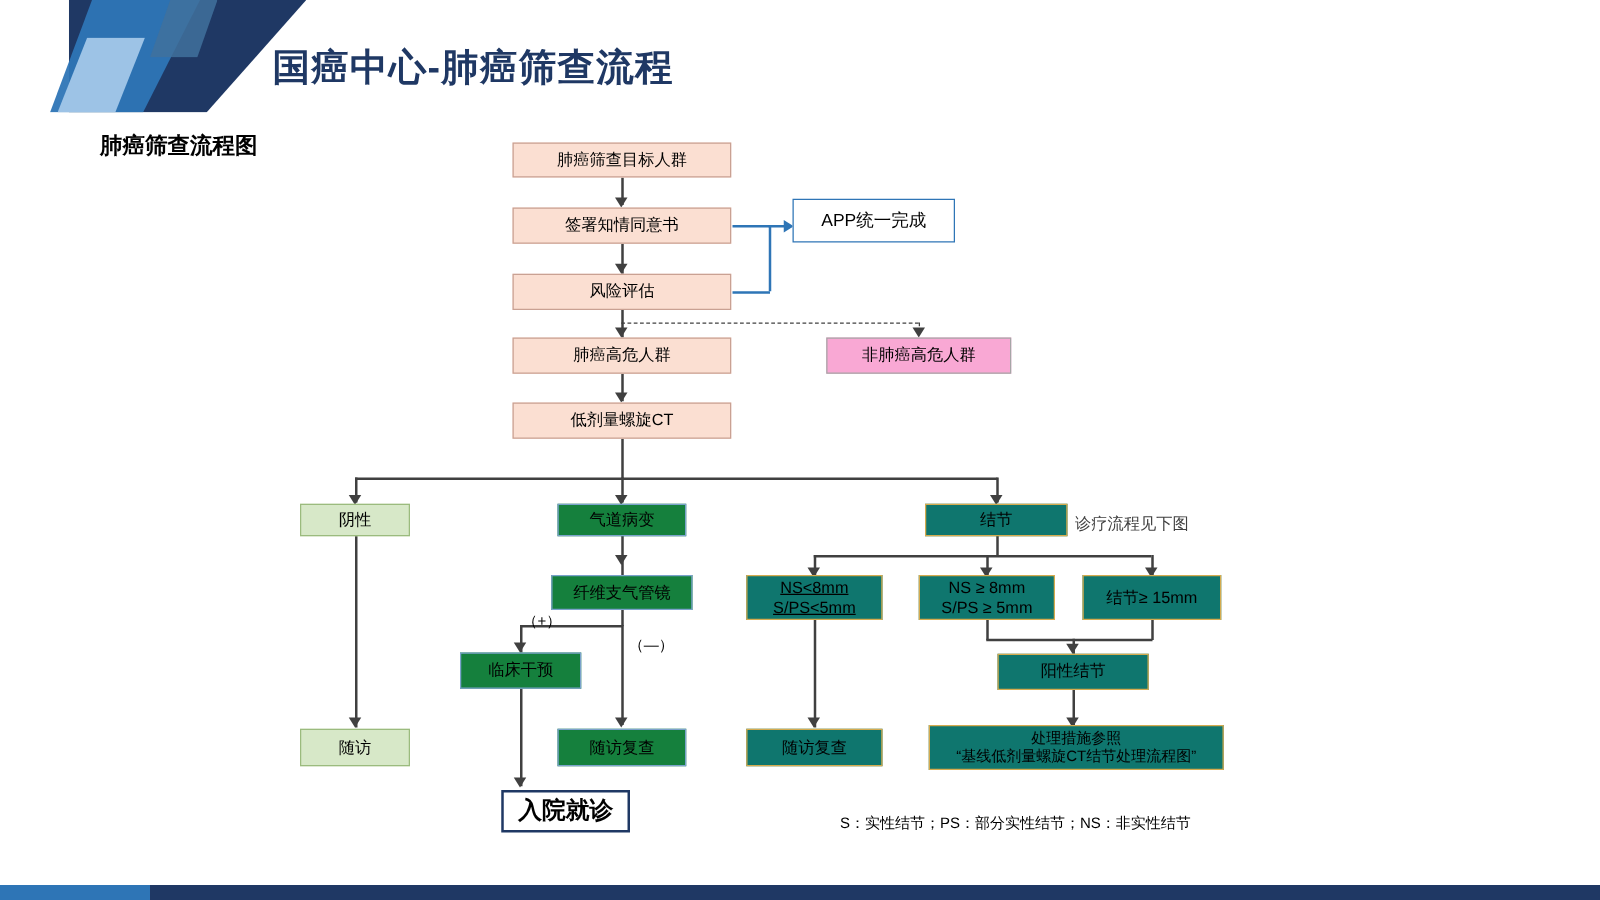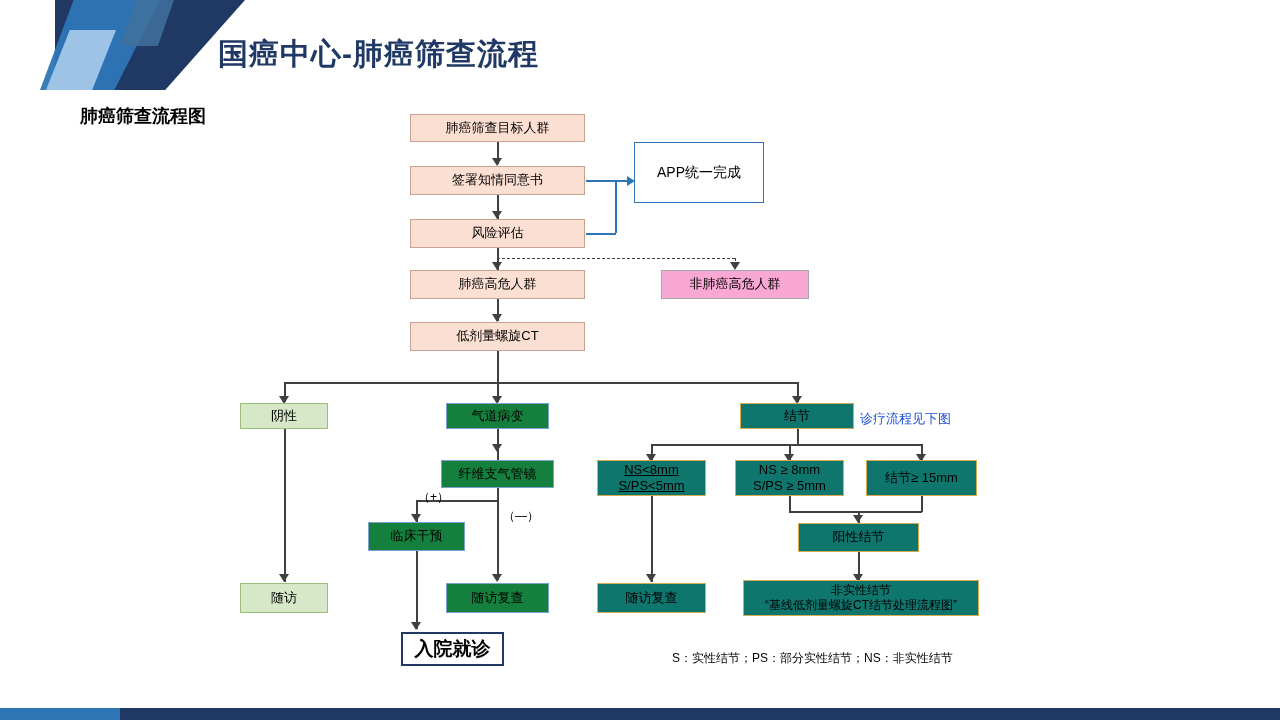--- a/index.html
+++ b/index.html
@@ -147,21 +147,21 @@
     position: absolute;
     width: 0; height: 0;
     border-left: 5px solid transparent;
     border-right: 5px solid transparent;
     border-top: 8px solid #404040;
   }
 
   .note-red {
     position: absolute;
     font-size: 13px;
-    color: #1d4ed8;
+    color: #404040;
   }
   .small-label {
     position: absolute;
     font-size: 12px;
     color: #000;
   }
   .legend {
     position: absolute;
     font-size: 12px;
     color: #000;
@@ -247,21 +247,21 @@
 
   <div class="ln lnv" style="left:858px; top:552px; height:30px;"></div>
   <div class="arrow-down" style="left:853px; top:574px;"></div>
 
   <div class="node n-pink" style="left:410px; top:114px; width:175px; height:28px;">肺癌筛查目标人群</div>
 
   <div class="node n-pink" style="left:410px; top:166px; width:175px; height:29px;">签署知情同意书</div>
 
   <div class="node n-pink" style="left:410px; top:219px; width:175px; height:29px;">风险评估</div>
 
-  <div class="node n-white" style="left:634px; top:142px; width:130px; height:61px; font-size:14px;">APP统一完成</div>
+  <div class="node n-white" style="left:634px; top:159px; width:130px; height:35px; font-size:14px;">APP统一完成</div>
 
   <div class="node n-pink" style="left:410px; top:270px; width:175px; height:29px;">肺癌高危人群</div>
 
   <div class="node n-gray" style="left:661px; top:270px; width:148px; height:29px;">非肺癌高危人群</div>
 
   <div class="node n-pink" style="left:410px; top:322px; width:175px; height:29px;">低剂量螺旋CT</div>
 
   <div class="node n-green" style="left:240px; top:403px; width:88px; height:26px;">阴性</div>
 
   <div class="node n-blue" style="left:446px; top:403px; width:103px; height:26px;">气道病变</div>
@@ -288,21 +288,21 @@
 
   <div class="node n-yellow" style="left:735px; top:460px; width:109px; height:36px; white-space:pre-line;">NS ≥ 8mm
 S/PS ≥ 5mm</div>
 
   <div class="node n-yellow" style="left:866px; top:460px; width:111px; height:36px;">结节≥ 15mm</div>
 
   <div class="node n-yellow" style="left:798px; top:523px; width:121px; height:29px;">阳性结节</div>
 
   <div class="node n-yellow" style="left:597px; top:583px; width:109px; height:30px;">随访复查</div>
 
-  <div class="node n-yellow" style="left:743px; top:580px; width:236px; height:36px; white-space:pre-line; font-size:12px;">非实性结节
+  <div class="node n-yellow" style="left:743px; top:580px; width:236px; height:36px; white-space:pre-line; font-size:12px;">处理措施参照
 “基线低剂量螺旋CT结节处理流程图”</div>
 
   <div class="legend" style="left:672px; top:650px;">S：实性结节；PS：部分实性结节；NS：非实性结节</div>
 
   <div class="footer-bar">
     <div class="lt"></div>
   </div>
 </div>
 
 </body></html>

